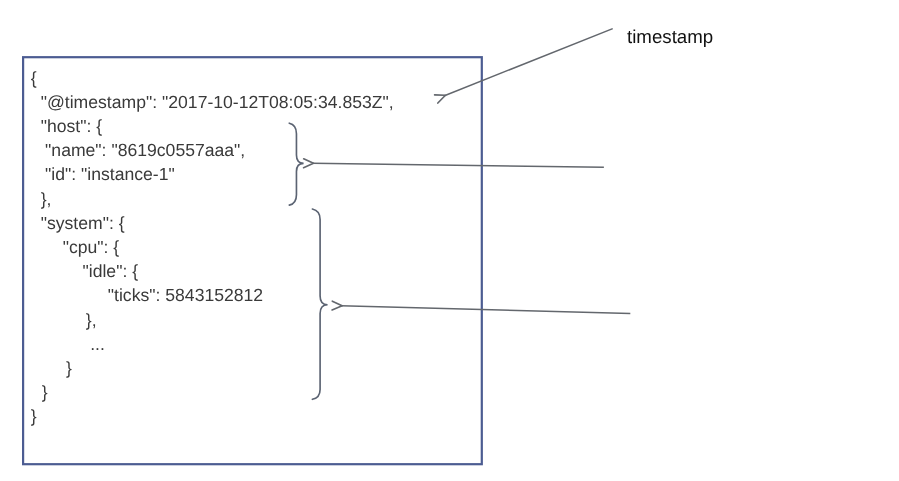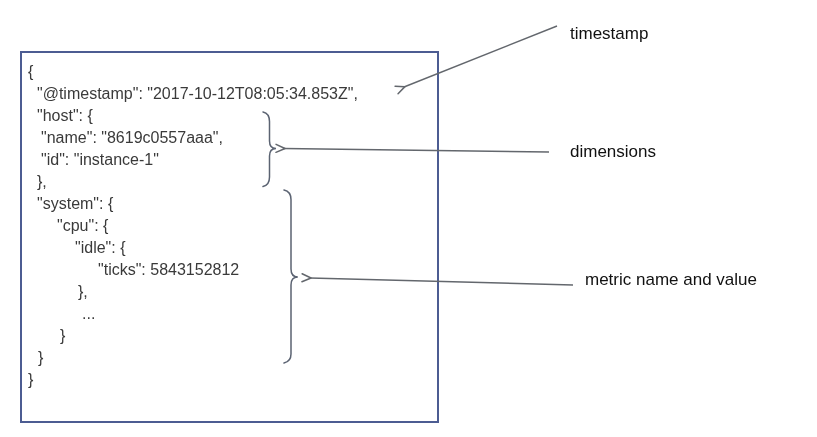--- a/index.html
+++ b/index.html
@@ -89,17 +89,15 @@
 
     <line x1="557" y1="26" x2="404" y2="87" stroke="#63676d" stroke-width="1.4" marker-end="url(#ah)"></line>
 
     <line x1="549" y1="152" x2="284" y2="148.5" stroke="#63676d" stroke-width="1.4" marker-end="url(#ah)"></line>
 
     <line x1="573" y1="285" x2="310" y2="278" stroke="#63676d" stroke-width="1.4" marker-end="url(#ah)"></line>
   </svg>
 
   <div class="annot-label timestamp">timestamp</div>
 
-  <div class="annot-label dimensions">dimensions</div>
 
-  <div class="annot-label metric">metric name and value</div>
 
 </div>
 
 </body></html>

